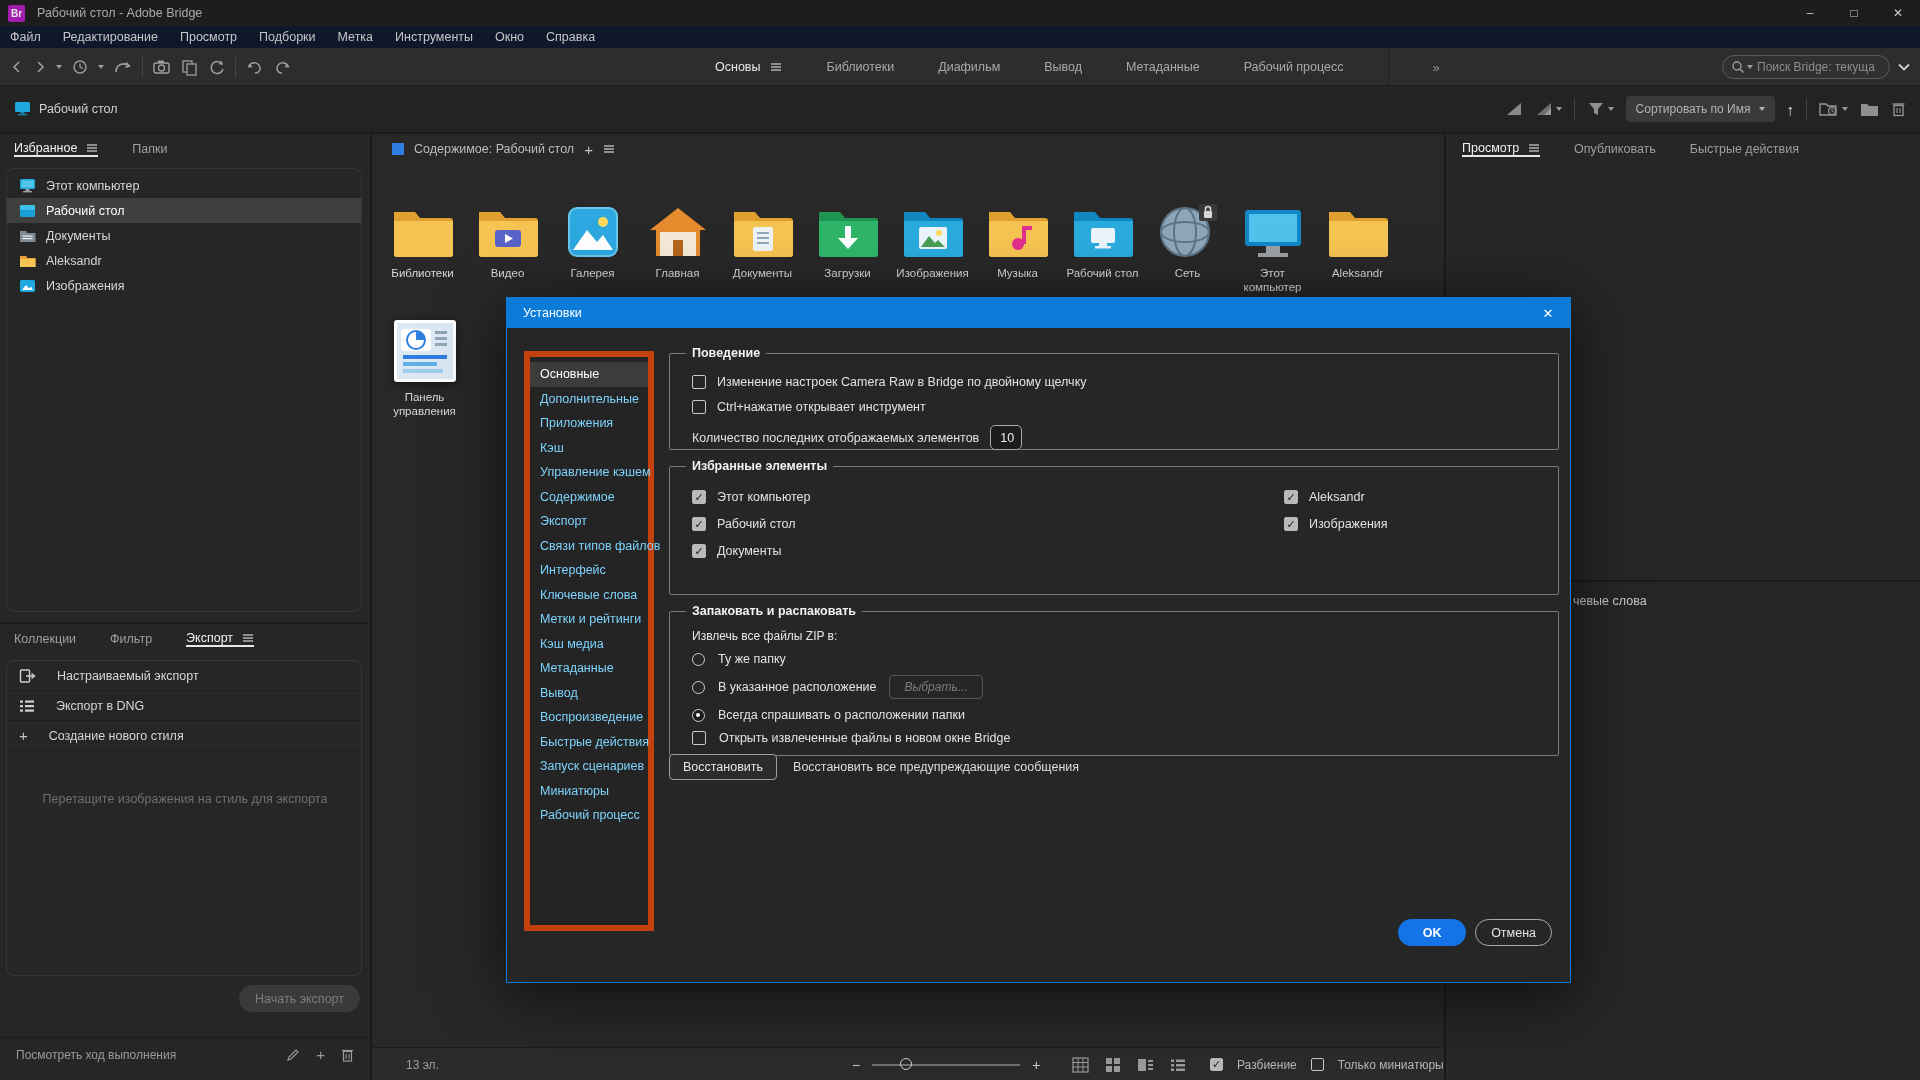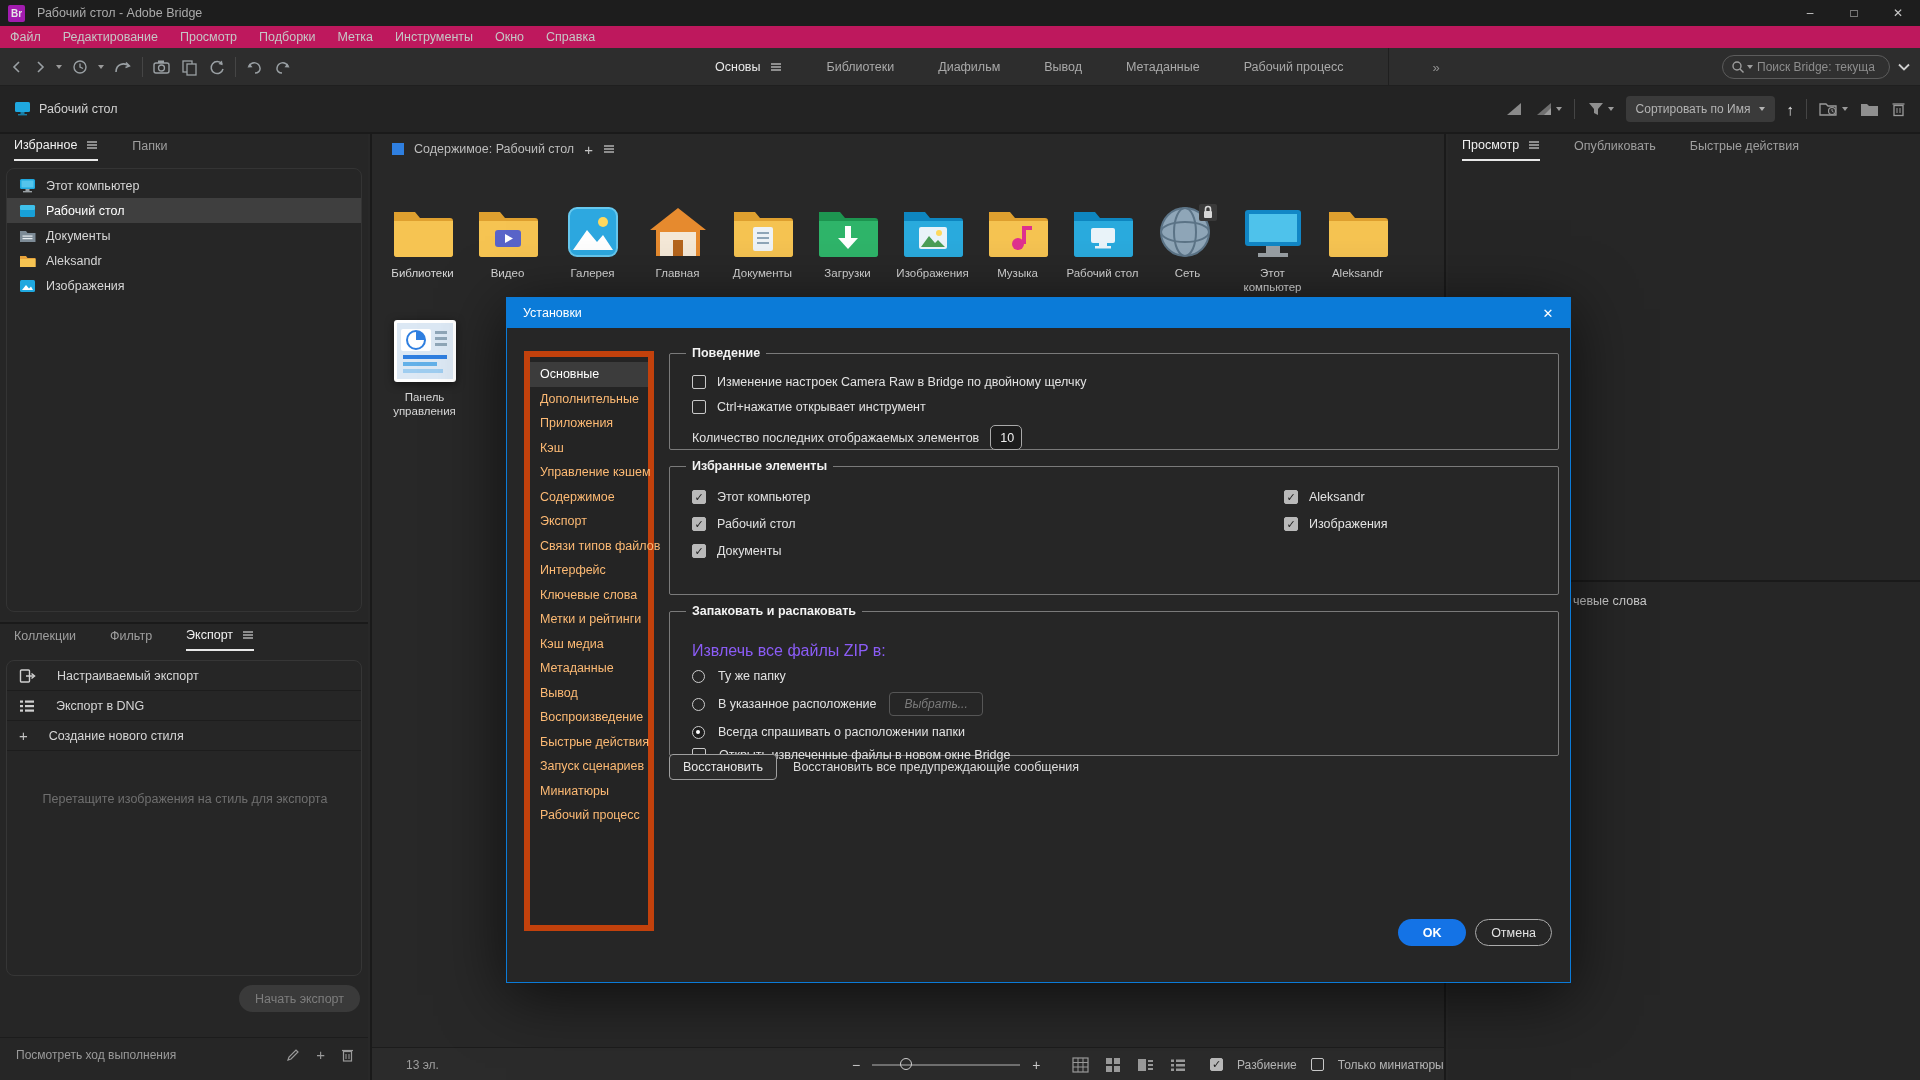--- a/index.html
+++ b/index.html
@@ -9,21 +9,21 @@
     background:#282828; font-family:"Liberation Sans","DejaVu Sans",sans-serif;
     color:#cfcfcf; font-size:12px; -webkit-font-smoothing:antialiased;
   }
   
   .titlebar { position:absolute; left:0; top:0; width:1920px; height:26px; background:#1d1d1d; display:flex; align-items:center; }
   .br-logo { width:17px; height:17px; margin-left:8px; background:#a21caf; color:#e6e6e6; font-weight:bold; font-size:10px; display:flex; align-items:center; justify-content:center; border-radius:2px; }
   .win-title { margin-left:12px; color:#ababab; font-size:12.5px; }
   .win-ctrls { position:absolute; right:0; top:0; height:26px; display:flex; }
   .win-btn { width:44px; height:26px; display:flex; align-items:center; justify-content:center; color:#c9c9c9; font-size:12px; }
   
-  .menubar { position:absolute; left:0; top:26px; width:1920px; height:22px; background:#be185d; display:flex; align-items:center; gap:22px; padding-left:10px; }
+  .menubar { position:absolute; left:0; top:26px; width:1920px; height:22px; background:#0f172a; display:flex; align-items:center; gap:22px; padding-left:10px; }
   .menubar span { color:#c6c6c6; font-size:12.5px; }
   
   .toolbar { position:absolute; left:0; top:48px; width:1920px; height:38px; background:#2d2d2d; border-bottom:1px solid #1f1f1f; }
   .nav-icons { position:absolute; left:10px; top:0; height:38px; display:flex; align-items:center; gap:9px; }
   .ticon { display:flex; align-items:center; justify-content:center; color:#9aa0a4; }
   .vdiv { width:1px; height:20px; background:#454545; }
   .tri { width:0; height:0; border-left:3.5px solid transparent; border-right:3.5px solid transparent; border-top:4px solid #9a9a9a; }
   .workspaces { position:absolute; left:715px; top:0; height:38px; display:flex; align-items:center; gap:44px; }
   .ws { color:#a9a9a9; font-size:12.5px; white-space:nowrap; }
   .ws.active { color:#e9e9e9; }
@@ -35,21 +35,21 @@
   .search-icons { position:absolute; left:9px; top:5px; display:flex; align-items:center; gap:2px; }
   .dd-chev { color:#cfcfcf; font-size:11px; }
   
   .pathbar { position:absolute; left:0; top:86px; width:1920px; height:48px; background:#232323; border-bottom:2px solid #1a1a1a; }
   .loc { position:absolute; left:14px; top:15px; display:flex; align-items:center; gap:8px; color:#d2d2d2; font-size:12.5px; }
   .path-tools { position:absolute; right:14px; top:10px; display:flex; align-items:center; gap:12px; }
   .sort-pill { background:#3a3a3a; border-radius:4px; height:26px; display:flex; align-items:center; gap:8px; padding:0 10px; color:#b3b3b3; font-size:12px; }
   .up-arrow { color:#e2e2e2; font-size:15px; font-weight:bold; }
   
   .panel-tabs { display:flex; align-items:center; gap:0; height:30px; padding-left:14px; }
-  .ptab { color:#9f9f9f; font-size:12.5px; margin-right:34px; display:flex; align-items:center; gap:9px; padding-bottom:7px; }
+  .ptab { color:#9f9f9f; font-size:12.5px; margin-right:34px; display:flex; align-items:center; gap:9px; padding-bottom:0; }
   .ptab.active { color:#f0f0f0; border-bottom:2px solid #e8e8e8; }
   .left-top { position:absolute; left:0; top:134px; width:368px; height:486px; background:#262626; }
   .fav-list { position:absolute; left:6px; top:34px; width:356px; height:444px; border:1px solid #343434; border-radius:8px; padding-top:4px; overflow:hidden; }
   .fav-row { height:25px; display:flex; align-items:center; gap:10px; padding-left:12px; color:#d6d6d6; font-size:12.5px; }
   .fav-row.sel { background:#3f3f3f; color:#ffffff; }
   .left-bottom { position:absolute; left:0; top:622px; width:368px; height:458px; background:#262626; border-top:2px solid #1a1a1a; }
   .exp-box { position:absolute; left:6px; top:36px; width:356px; height:316px; border:1px solid #363636; border-radius:8px; overflow:hidden; }
   .exp-row { height:30px; display:flex; align-items:center; gap:21px; padding-left:12px; border-bottom:1px solid #1d1d1d; color:#d6d6d6; font-size:12.5px; }
   .dropzone { position:absolute; left:20px; top:130px; width:316px; text-align:center; color:#6f6f6f; font-size:12.5px; line-height:17px; }
   .start-btn { position:absolute; right:8px; top:361px; height:27px; padding:0 16px; background:#3a3a3a; border:none; border-radius:14px; color:#7d7d7d; font-size:12.5px; font-family:inherit; }
@@ -89,34 +89,34 @@
   .cb.small { width:13px; height:13px; }
   .radio { width:13px; height:13px; border:1.5px solid #cdcdcd; border-radius:50%; flex:none; position:relative; }
   .radio.sel { background:#1c1c1c; }
   .radio.sel::after { content:""; position:absolute; left:3px; top:3px; width:4px; height:4px; background:#fff; border-radius:50%; }
   
   .dlg { position:absolute; left:506px; top:297px; width:1065px; height:686px; background:#262626; border:1px solid #0b7bd8; box-shadow:0 12px 60px rgba(0,0,0,.65); z-index:50; }
   .dlg-title { height:30px; background:#0b7bd8; display:flex; align-items:center; color:#ffffff; font-size:12.5px; padding-left:16px; }
   .dlg-close { position:absolute; right:0; top:0; width:44px; height:30px; display:flex; align-items:center; justify-content:center; color:#ffffff; font-size:13px; }
   .dlg-body { position:relative; height:654px; }
   .side-list { position:absolute; left:17px; top:23px; width:130px; height:580px; border:6px solid #c2410c; background:#242424; padding-top:5px; }
-  .side-item { height:24.5px; display:flex; align-items:center; padding-left:10px; color:#fdba74; font-size:12.5px; white-space:nowrap; }
+  .side-item { height:24.5px; display:flex; align-items:center; padding-left:10px; color:#7dd3fc; font-size:12.5px; white-space:nowrap; }
   .side-item.sel { background:#3c3c3c; color:#ffffff; }
   fieldset { position:absolute; left:162px; width:890px; border:1px solid #7a7a7a; border-radius:2px; padding:4px 14px 0 14px; }
   legend { font-size:12.5px; font-weight:bold; color:#f2f2f2; padding:0 6px; margin-left:2px; }
   .fs1 { top:18px; height:104px; }
   .fs2 { top:131px; height:136px; }
   .fs3 { top:276px; height:152px; }
   .frow { display:flex; align-items:center; gap:11px; color:#e2e2e2; font-size:12.5px; }
   .fs1 .frow { margin:11px 0 0 8px; }
   .num { width:32px; height:25px; background:#1c1c1c; border:1.5px solid #a9a9a9; border-radius:5px; color:#eeeeee; font-size:12.5px; padding-left:9px; font-family:inherit; outline:none; }
   .fav-cols { display:flex; margin-top:13px; }
   .fcol { display:flex; flex-direction:column; gap:13px; }
   .fcol.l { width:600px; padding-left:8px; }
-  .zip-intro { margin:20px 0 0 8px; color:#8b5cf6; font-size:16px; }
+  .zip-intro { margin:7px 0 0 8px; color:#e5e5e5; font-size:12px; }
   .zcol { display:flex; flex-direction:column; gap:9px; margin:9px 0 0 8px; }
   .zcol .frow { gap:13px; }
   .choose-btn { height:24px; padding:0 14px; background:transparent; border:1px solid #565656; border-radius:4px; color:#7b7b7b; font-size:12px; font-family:inherit;font-style:italic; }
   .restore-row { position:absolute; left:162px; top:426px; display:flex; align-items:center; gap:16px; }
   .restore-btn { height:26px; padding:0 13px; background:#2b2b2b; border:1px solid #9f9f9f; border-radius:4px; color:#e8e8e8; font-size:12.5px; font-family:inherit; }
   .restore-label { color:#dddddd; font-size:12.5px; }
   .dlg-btns { position:absolute; right:18px; top:591px; display:flex; align-items:center; gap:9px; }
   .ok-btn { width:68px; height:27px; background:#1473e6; border:none; border-radius:14px; color:#ffffff; font-weight:bold; font-size:12.5px; font-family:inherit; }
   .cancel-btn { height:27px; padding:0 15px; background:transparent; border:1.5px solid #ababab; border-radius:14px; color:#e3e3e3; font-size:12.5px; font-family:inherit; }
   svg { display:block; }

